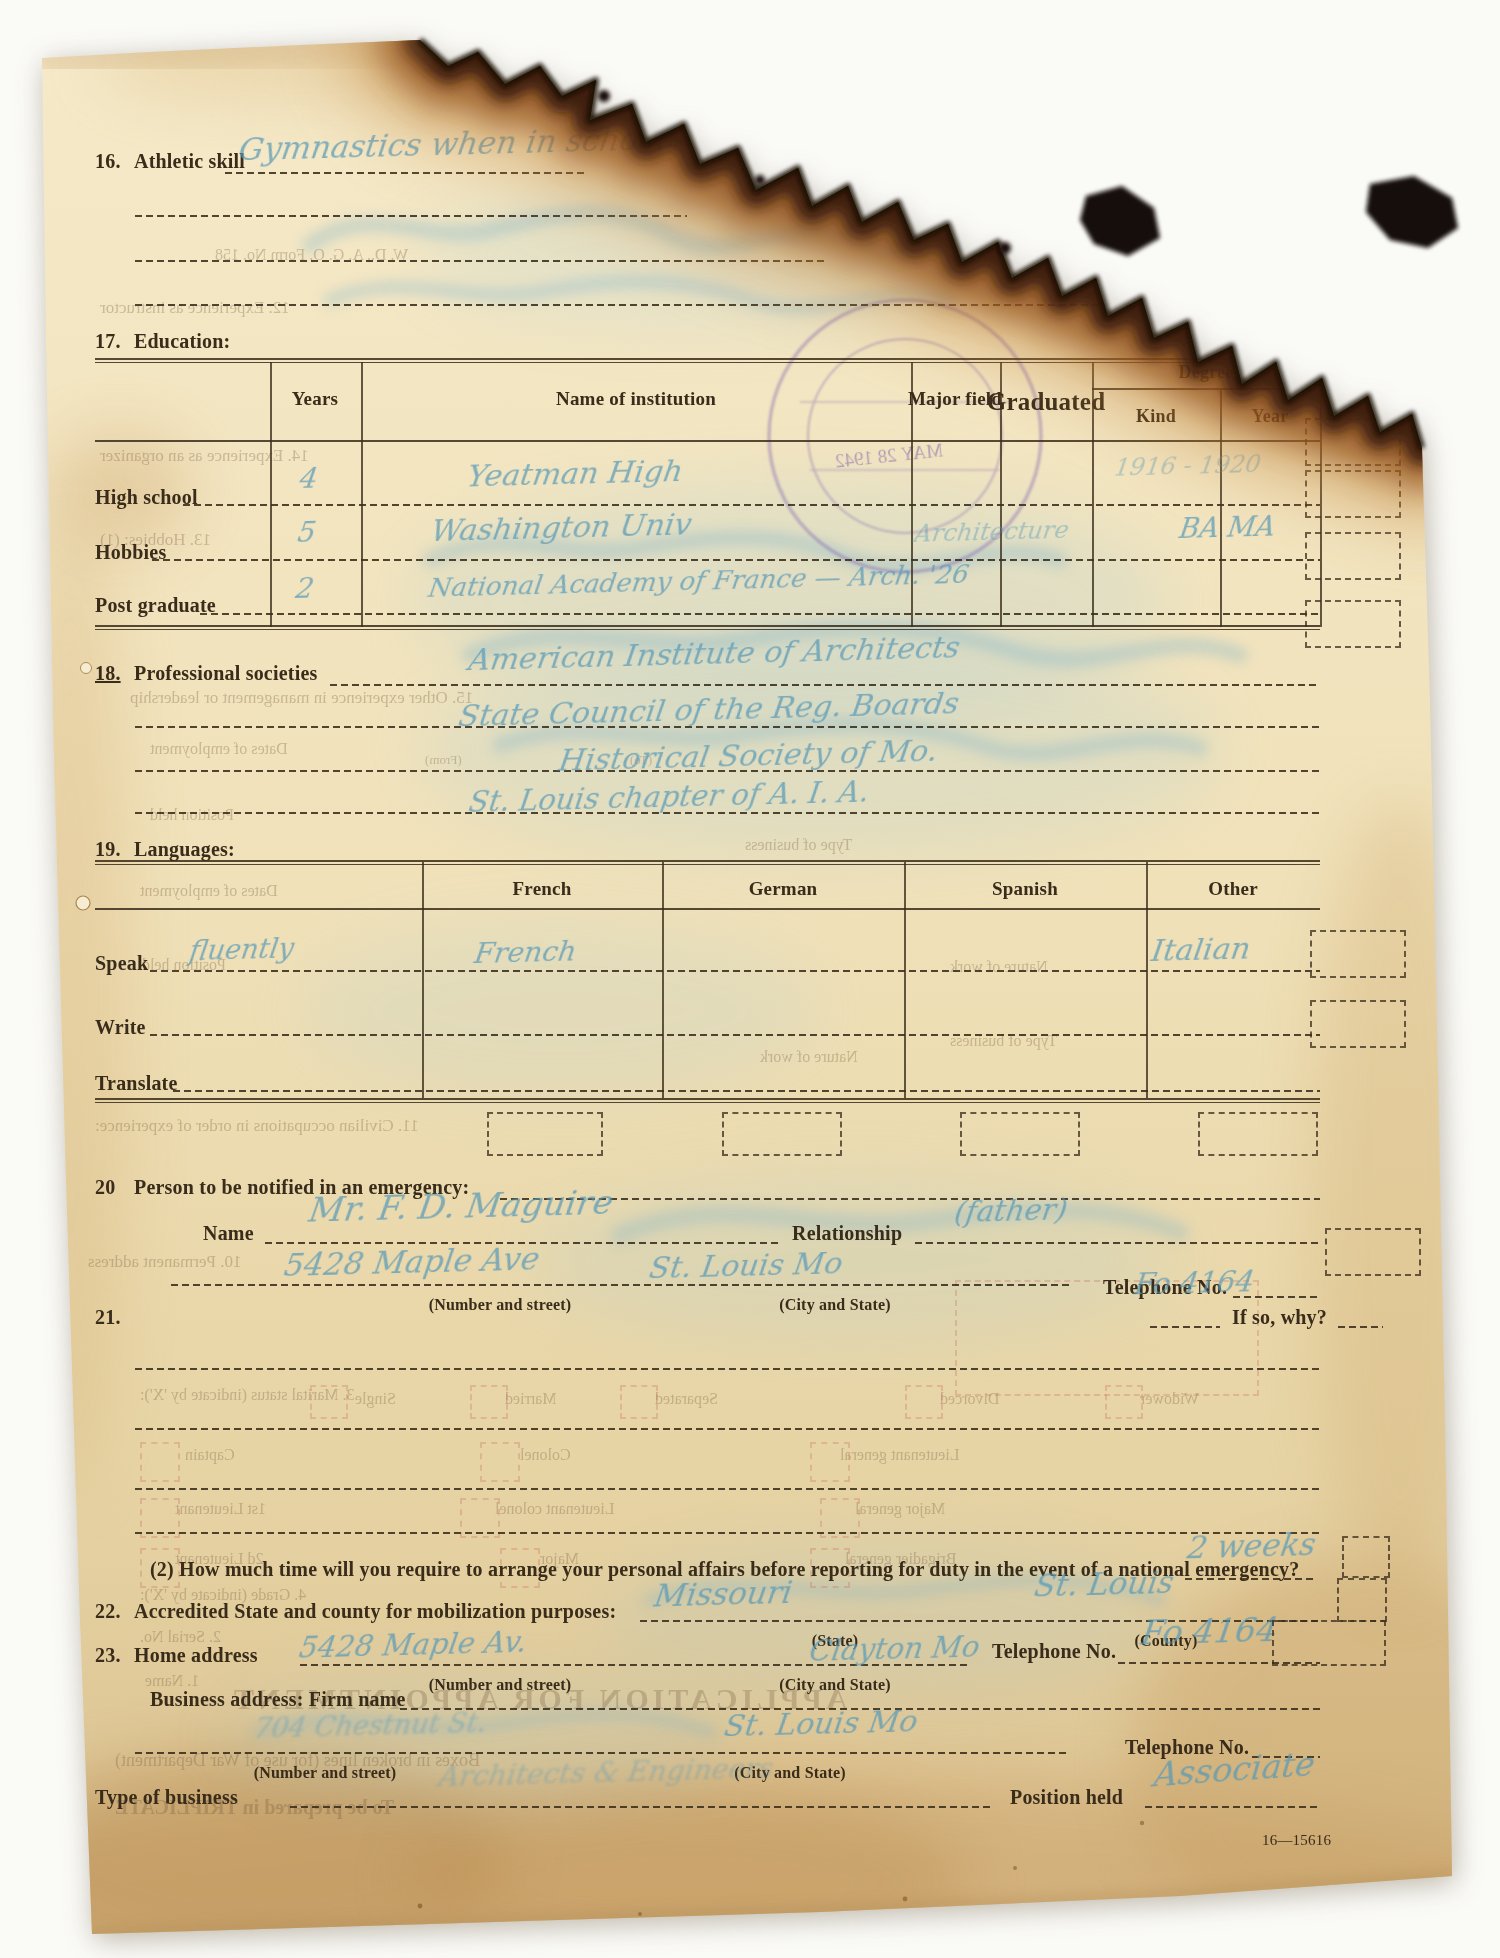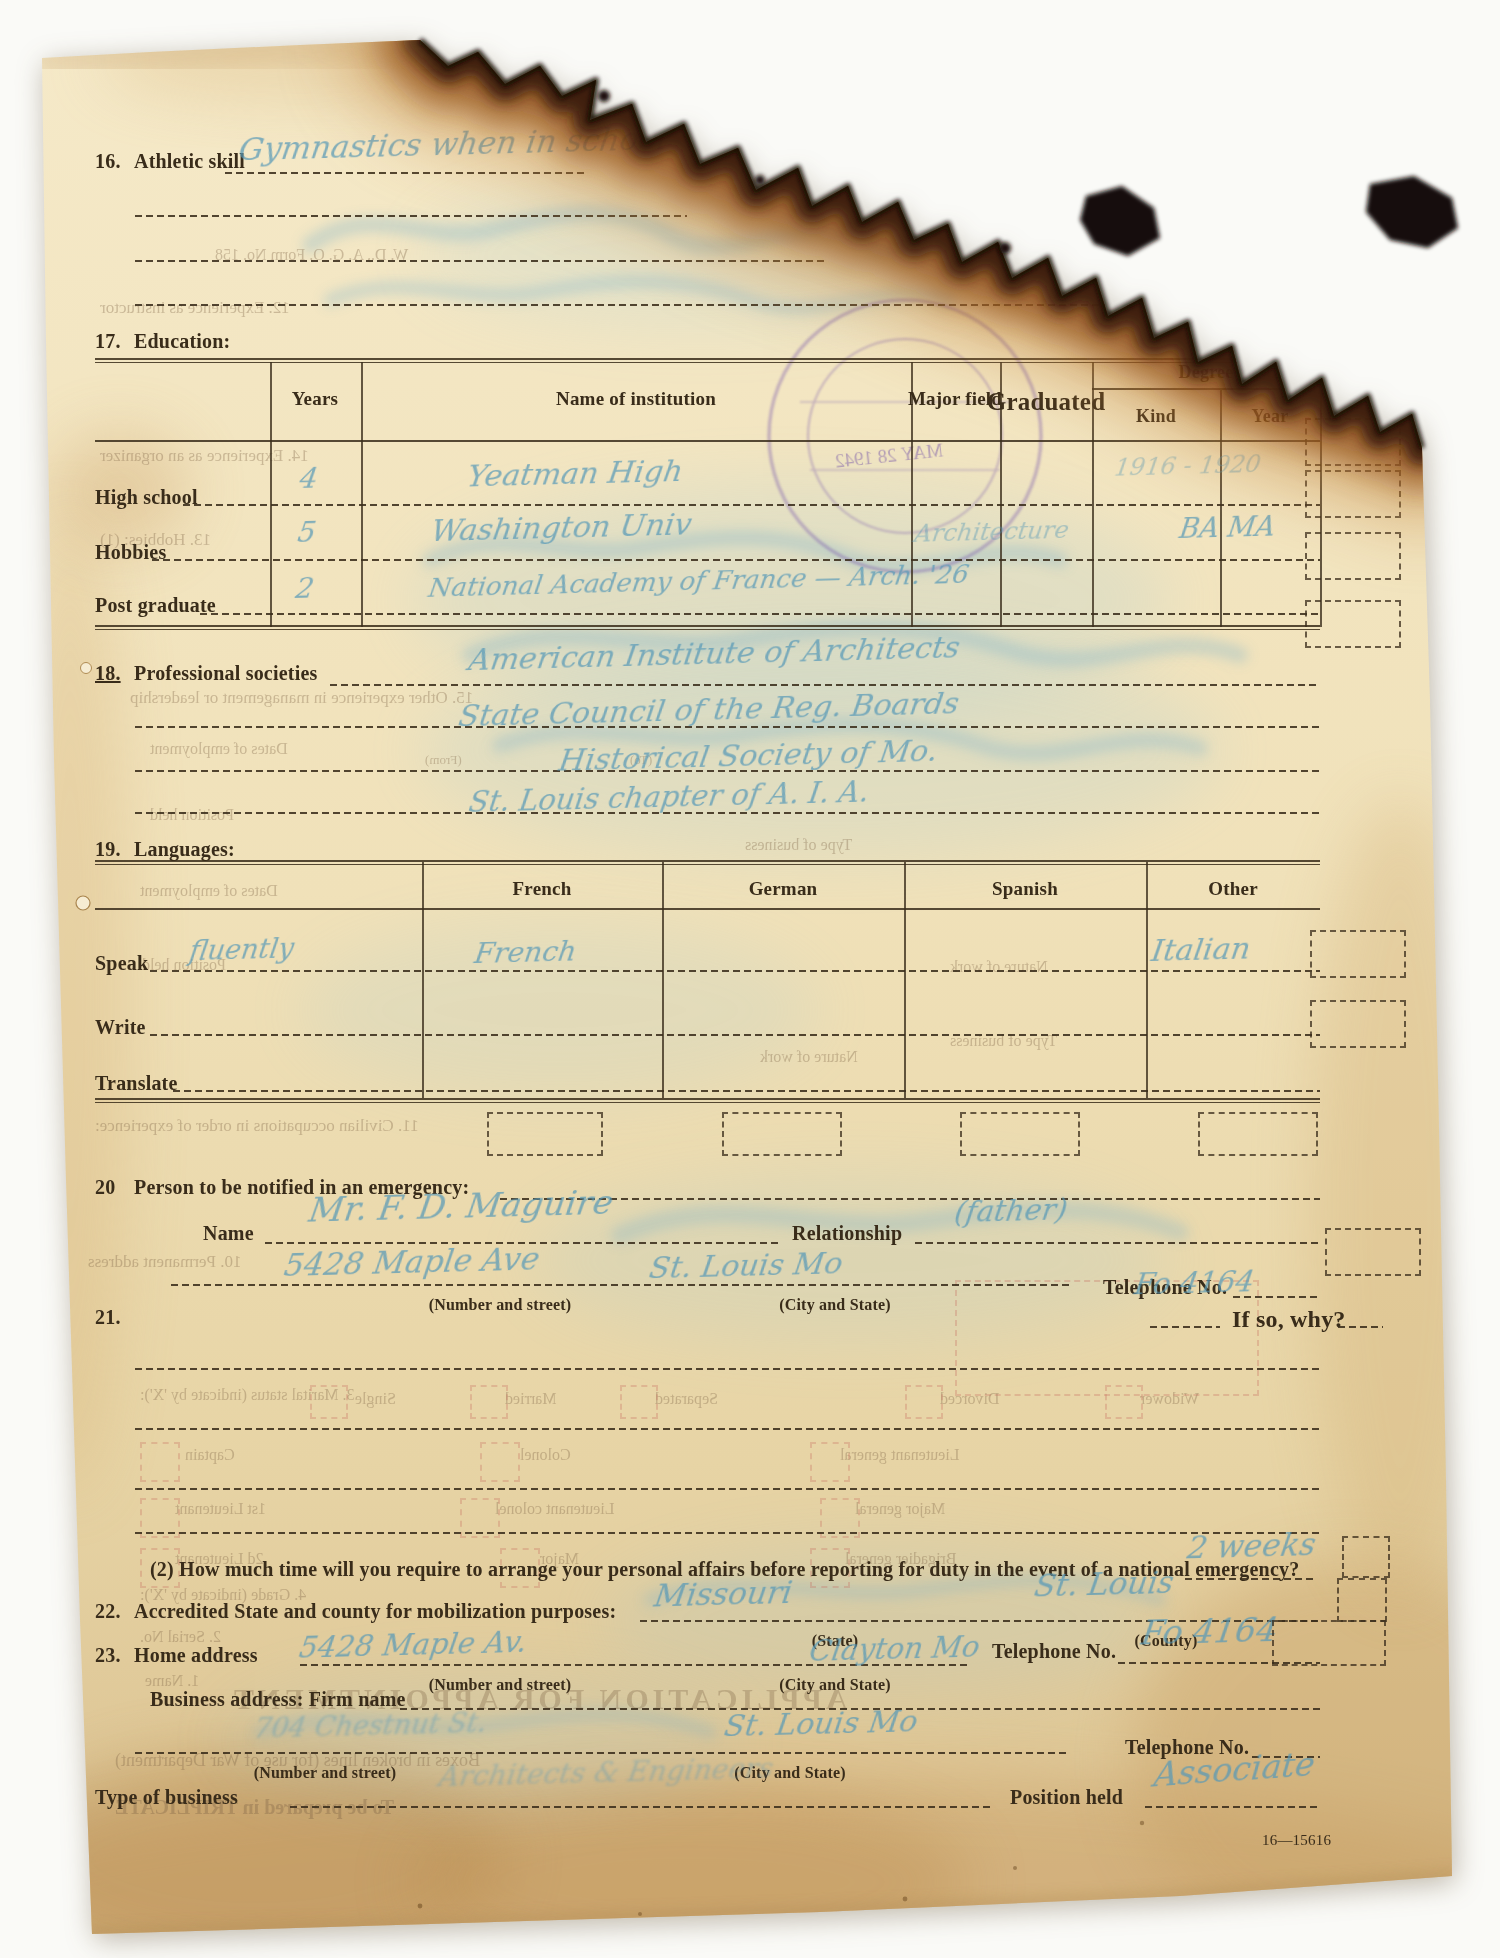--- a/index.html
+++ b/index.html
@@ -259,21 +259,21 @@
     <span class="p" style="left:1103px;top:1276px;">Telephone No.</span>
     <span class="dash" style="left:1233px;top:1296px;width:87px;"></span>
     <span class="hw" style="left:310px;top:1186px;font-size:34px;">Mr. F. D. Maguire</span>
     <span class="hw" style="left:955px;top:1194px;font-size:29px;">(father)</span>
     <span class="hw" style="left:285px;top:1244px;font-size:31px;">5428 Maple Ave</span>
     <span class="hw" style="left:650px;top:1248px;font-size:30px;">St. Louis  Mo</span>
     <span class="hw" style="left:1135px;top:1266px;font-size:29px;">Fo 4164</span>
 
     <span class="p" style="left:95px;top:1306px;">21.</span>
     <span class="dash" style="left:1150px;top:1326px;width:70px;"></span>
-    <span class="p" style="left:1232px;top:1306px;font-size:24px;">If so, why?</span>
+    <span class="p" style="left:1232px;top:1306px;font-size:20px;">If so, why?</span>
     <span class="dash" style="left:1338px;top:1326px;width:45px;"></span>
     <span class="dash" style="left:135px;top:1368px;width:1185px;"></span>
     <span class="dash" style="left:135px;top:1428px;width:1185px;"></span>
     <span class="dash" style="left:135px;top:1488px;width:1185px;"></span>
     <span class="dash" style="left:135px;top:1532px;width:1185px;"></span>
     <span class="p" style="left:150px;top:1558px;font-size:20px;">(2) How much time will you require to arrange your personal affairs before reporting for duty in the event of a national emergency?</span>
     <span class="hw" style="left:1188px;top:1528px;font-size:31px;">2 weeks</span>
     <span class="dash" style="left:1185px;top:1578px;width:132px;"></span>
 
     <span class="p" style="left:95px;top:1600px;">22.</span>

